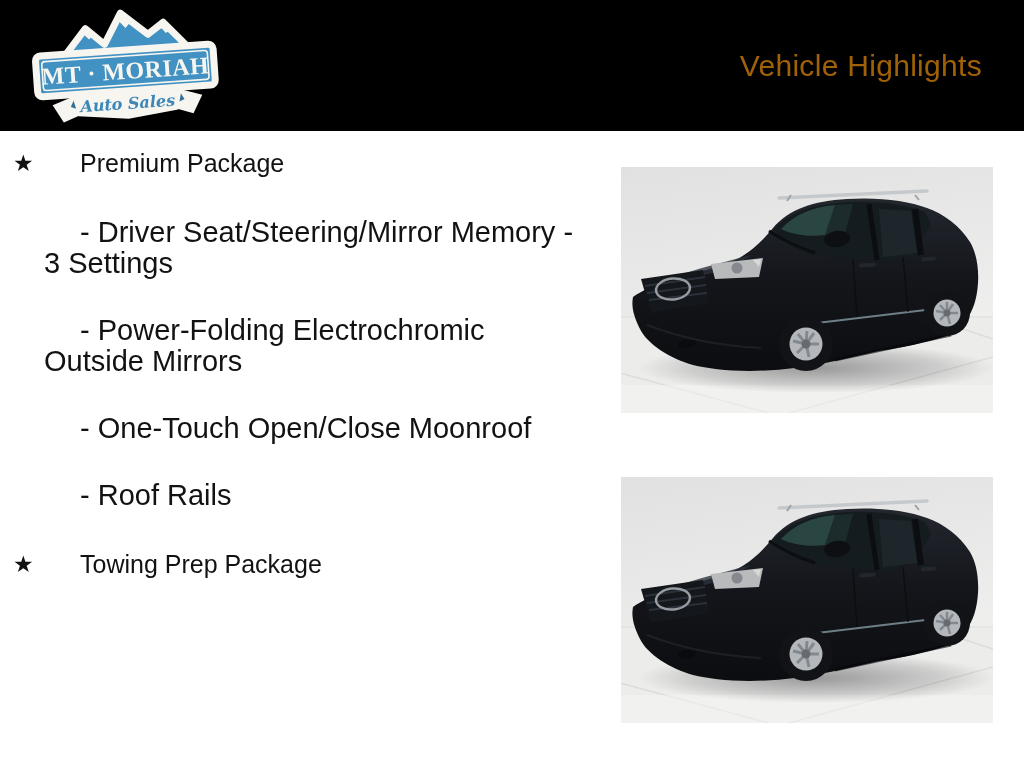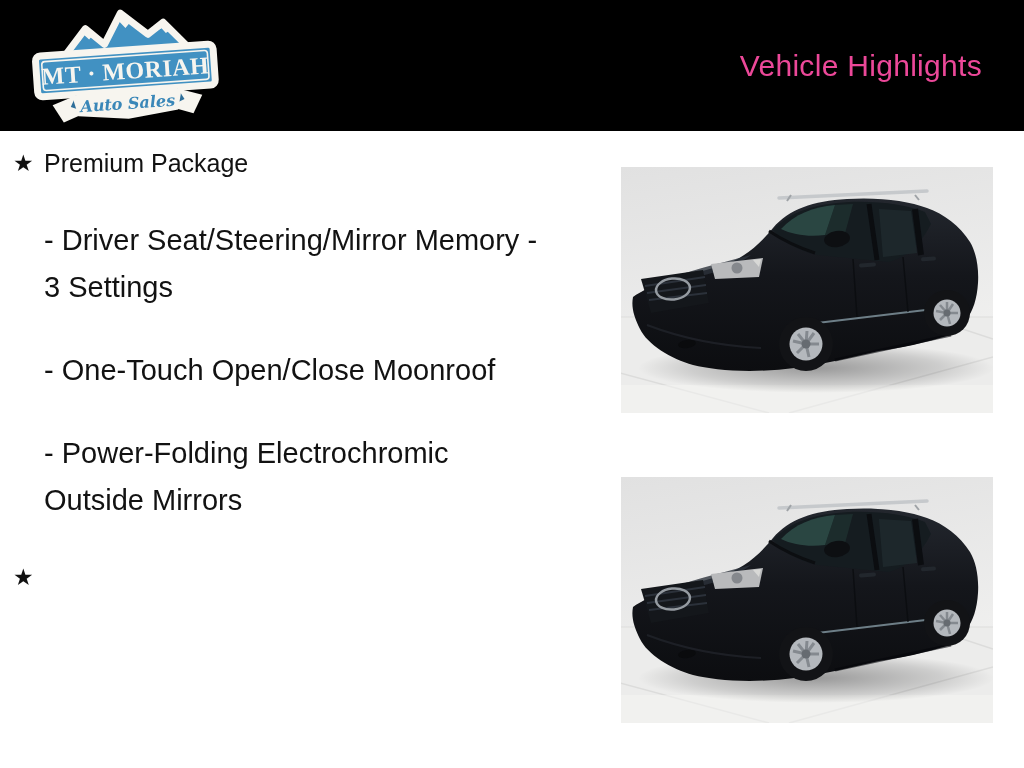--- a/index.html
+++ b/index.html
@@ -14,31 +14,31 @@
 
   
   .header {
     position:absolute; left:0; top:0; width:1024px; height:131px;
     background:#000000;
   }
   .logo-wrap { position:absolute; left:12px; top:2px; width:226px; height:126px; }
   .vh-title {
     position:absolute; right:42px; top:0; height:131px;
     display:flex; align-items:center;
-    font-size:30px; font-weight:400; color:#ec4899; letter-spacing:0.3px;
+    font-size:30px; font-weight:400; color:#a16207; letter-spacing:0.3px;
   }
 
   
   .features {
     position:absolute; left:0; top:146px; width:605px; color:#121212;
   }
   .feature { position:relative; padding-left:44px; margin-bottom:36px; }
   .feature.package { font-size:25px; line-height:35px; }
-  .feature.detail  { font-size:29px; line-height:47px; }
-  .feature .txt { white-space:pre-line; }
+  .feature.detail  { font-size:29px; line-height:31px; }
+  .feature .txt { white-space:pre-line;margin-left:36px; }
   .star {
     position:absolute; left:13px; top:0;
     font-size:23px; line-height:35px; color:#111111;
   }
 
   
   .photo {
     position:absolute; left:621px; width:372px; height:246px;
   }
   .photo svg { display:block; width:100%; height:100%; }
@@ -76,24 +76,25 @@
       </svg>
     </div>
 
     <div class="vh-title">Vehicle Highlights</div>
   </div>
 
   <div class="features">
       <div class="feature package"><span class="star">★</span><span class="txt">Premium Package</span></div>
       <div class="feature detail"><span class="txt">- Driver Seat/Steering/Mirror Memory -
 3 Settings</span></div>
-      <div class="feature detail"><span class="txt">- One-Touch Open/Close Moonroof</span></div>
       <div class="feature detail"><span class="txt">- Power-Folding Electrochromic
 Outside Mirrors</span></div>
-      <div class="feature package"><span class="star">★</span></div>
+      <div class="feature detail"><span class="txt">- One-Touch Open/Close Moonroof</span></div>
+      <div class="feature detail"><span class="txt">- Roof Rails</span></div>
+      <div class="feature package"><span class="star">★</span><span class="txt">Towing Prep Package</span></div>
     </div>
 
   <svg width="0" height="0" style="position:absolute" aria-hidden="true">
     <defs>
       <linearGradient id="wallGrad" x1="0" y1="0" x2="0.25" y2="1">
         <stop offset="0" stop-color="#e1e1e1"></stop>
         <stop offset="1" stop-color="#f2f2f1"></stop>
       </linearGradient>
       <linearGradient id="bodyGrad" x1="0" y1="0" x2="0" y2="1">
         <stop offset="0" stop-color="#23272e"></stop>

